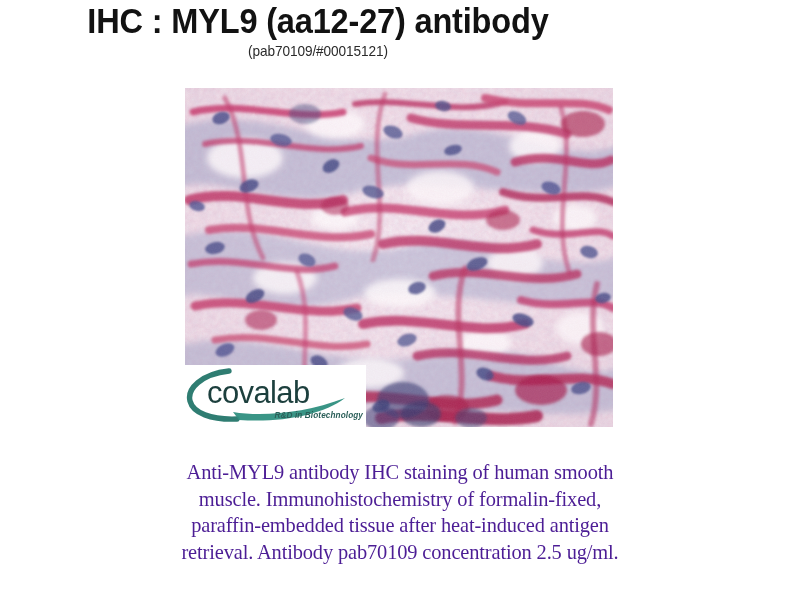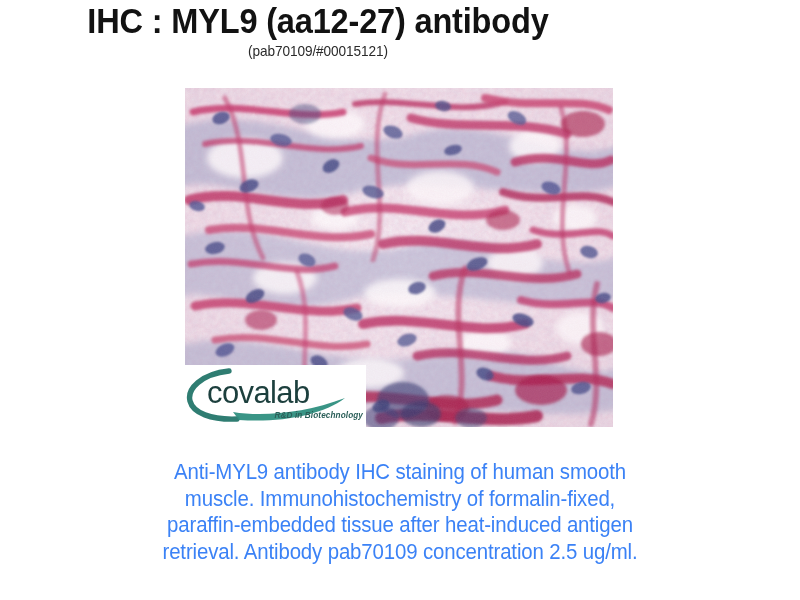--- a/index.html
+++ b/index.html
@@ -84,24 +84,24 @@
     height: 62px;
   }
 
   
   .figure-caption {
     position: absolute;
     left: 60px;
     top: 459px;
     width: 680px;
     text-align: center;
-    font-family: Liberation Sans, sans-serif;
+    font-family: Liberation Serif, serif;
     font-size: 21.5px;
     line-height: 26.5px;
-    color: #3b82f6;
+    color: #4c1d95;
     letter-spacing: -0.15px;
   }
   .figure-caption .cap-line {
     display: block;
     white-space: nowrap;
     transform: scaleX(0.95);
   }
 </style>
 </head>
 <body>

